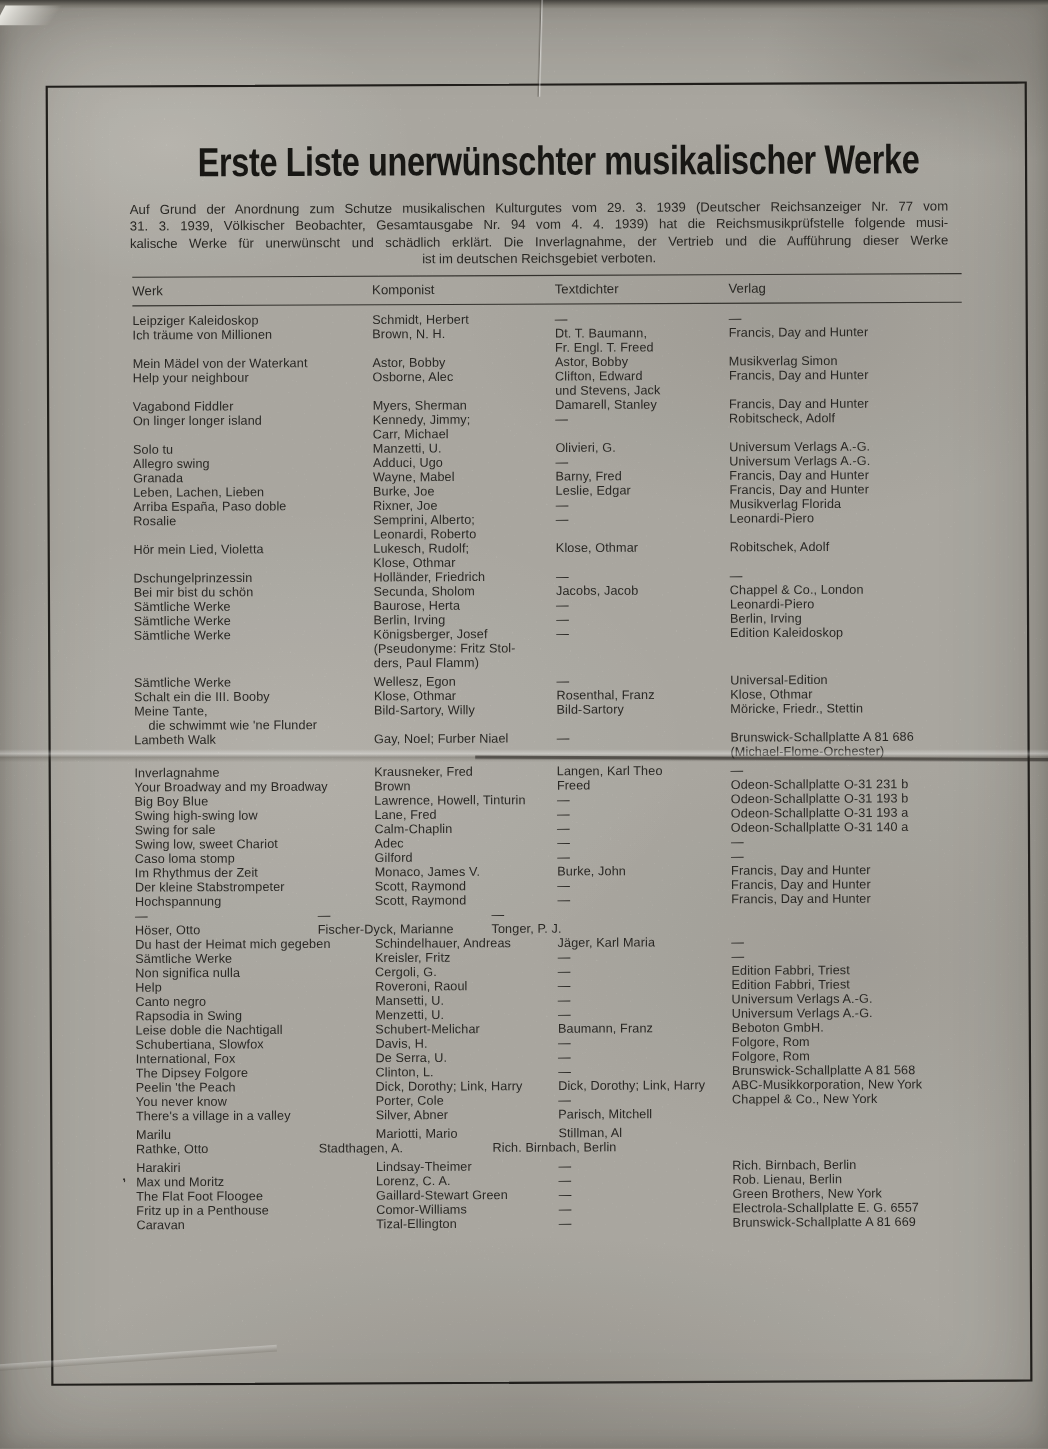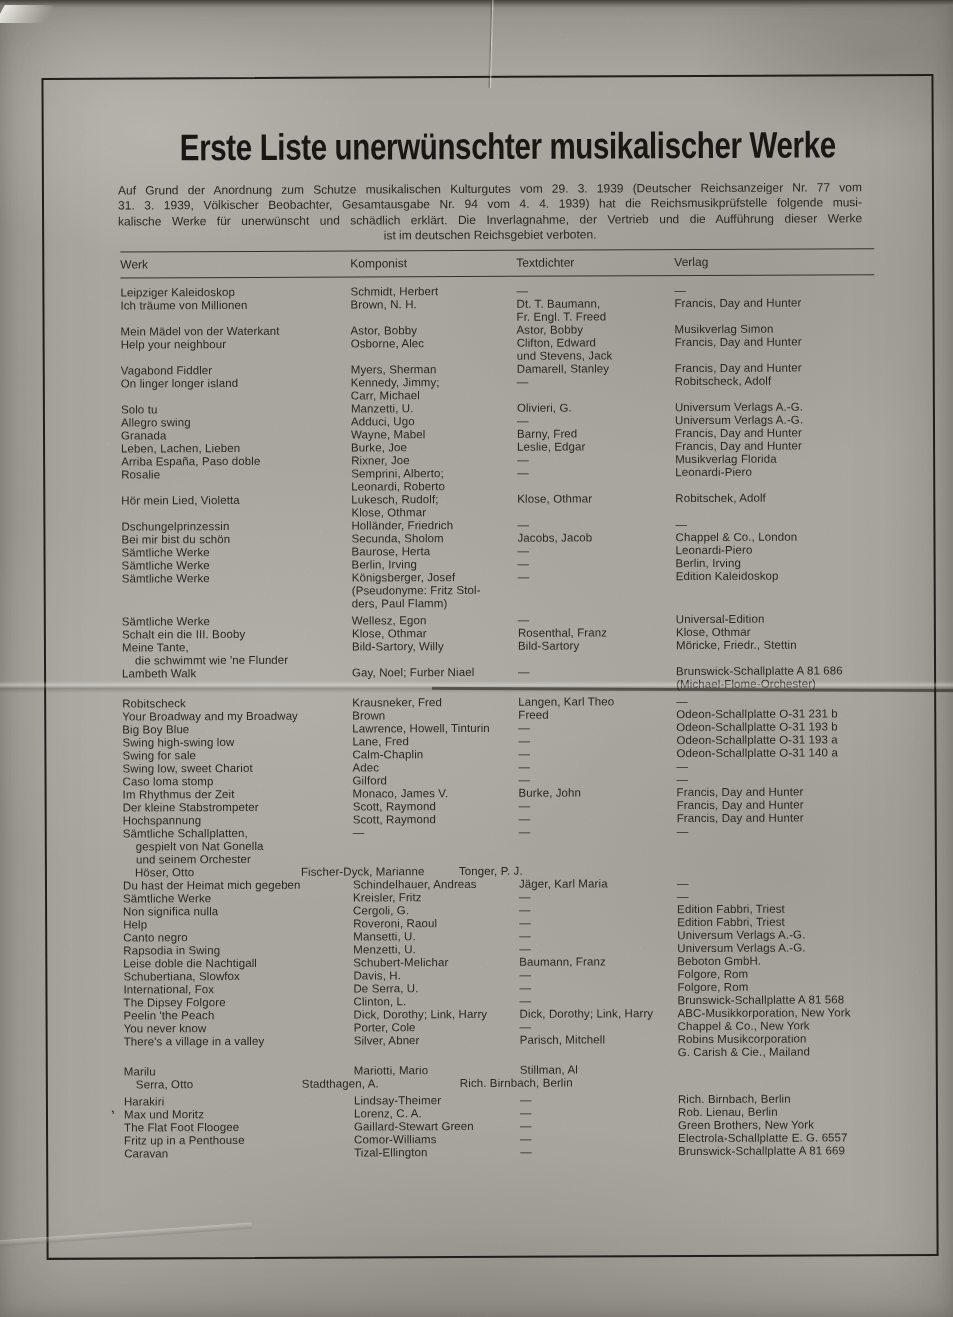--- a/index.html
+++ b/index.html
@@ -51,21 +51,21 @@
   .intro .intro-line.last{text-align:center;text-align-last:center;}
   
   .table{position:absolute;left:122px;top:250px;width:754px;font-size:11.5px;}
   .thead{display:flex;border-top:1.5px solid var(--rule);border-bottom:1.5px solid var(--rule);
     padding:5px 0 6px 0;font-size:12px;}
   .tbody{padding-top:8px;}
   .row{display:flex;align-items:flex-start;}
   .row.gap{margin-top:4px;}
   .cell{flex:none;white-space:nowrap;position:relative;}
   .c-werk{width:218px;}
-  .c-komponist{width:166px;margin-left:12px;}
+  .c-komponist{width:166px;}
   .c-textdichter{width:158px;}
   .c-verlag{width:212px;}
   .line{height:13px;letter-spacing:.1px;}
   .line.indent{padding-left:13px;}
   .mark{position:absolute;left:-12px;top:-1px;font-size:12px;font-weight:bold;
     color:#33312c;transform:rotate(-14deg);}
 </style>
 </head>
 <body>
 
@@ -429,21 +429,21 @@
               <div class="line">—</div>
             </div>
       <div class="cell c-verlag">
               <div class="line">Brunswick-Schallplatte A 81 686</div>
               <div class="line">(Michael-Flome-Orchester)</div>
             </div>
     </div>
 
     <div class="row gap">
       <div class="cell c-werk">
-              <div class="line">Robitscheck</div>
+              <div class="line">Inverlagnahme</div>
             </div>
       <div class="cell c-komponist">
               <div class="line">Krausneker, Fred</div>
             </div>
       <div class="cell c-textdichter">
               <div class="line">Langen, Karl Theo</div>
             </div>
       <div class="cell c-verlag">
               <div class="line">—</div>
             </div>
@@ -578,25 +578,20 @@
             </div>
       <div class="cell c-textdichter">
               <div class="line">—</div>
             </div>
       <div class="cell c-verlag">
               <div class="line">Francis, Day and Hunter</div>
             </div>
     </div>
 
     <div class="row">
-      <div class="cell c-werk">
-              <div class="line">Sämtliche Schallplatten,</div>
-              <div class="line indent">gespielt von Nat Gonella</div>
-              <div class="line indent">und seinem Orchester</div>
-            </div>
       <div class="cell c-komponist">
               <div class="line">—</div>
             </div>
       <div class="cell c-textdichter">
               <div class="line">—</div>
             </div>
       <div class="cell c-verlag">
               <div class="line">—</div>
             </div>
     </div>
@@ -796,42 +791,38 @@
     <div class="row">
       <div class="cell c-werk">
               <div class="line">There's a village in a valley</div>
             </div>
       <div class="cell c-komponist">
               <div class="line">Silver, Abner</div>
             </div>
       <div class="cell c-textdichter">
               <div class="line">Parisch, Mitchell</div>
             </div>
-      <div class="cell c-verlag">
-              <div class="line">Robins Musikcorporation</div>
-              <div class="line">G. Carish &amp; Cie., Mailand</div>
-            </div>
     </div>
 
     <div class="row gap">
       <div class="cell c-werk">
               <div class="line">Marilu</div>
             </div>
       <div class="cell c-komponist">
               <div class="line">Mariotti, Mario</div>
             </div>
       <div class="cell c-textdichter">
               <div class="line">Stillman, Al</div>
             </div>
       <div class="cell c-verlag"></div>
     </div>
 
     <div class="row">
       <div class="cell c-komponist">
-              <div class="line">Serra, Otto</div>
+              <div class="line">Rathke, Otto</div>
             </div>
       <div class="cell c-textdichter">
               <div class="line">Stadthagen, A.</div>
             </div>
       <div class="cell c-verlag">
               <div class="line">Rich. Birnbach, Berlin</div>
             </div>
     </div>
 
     <div class="row gap">

